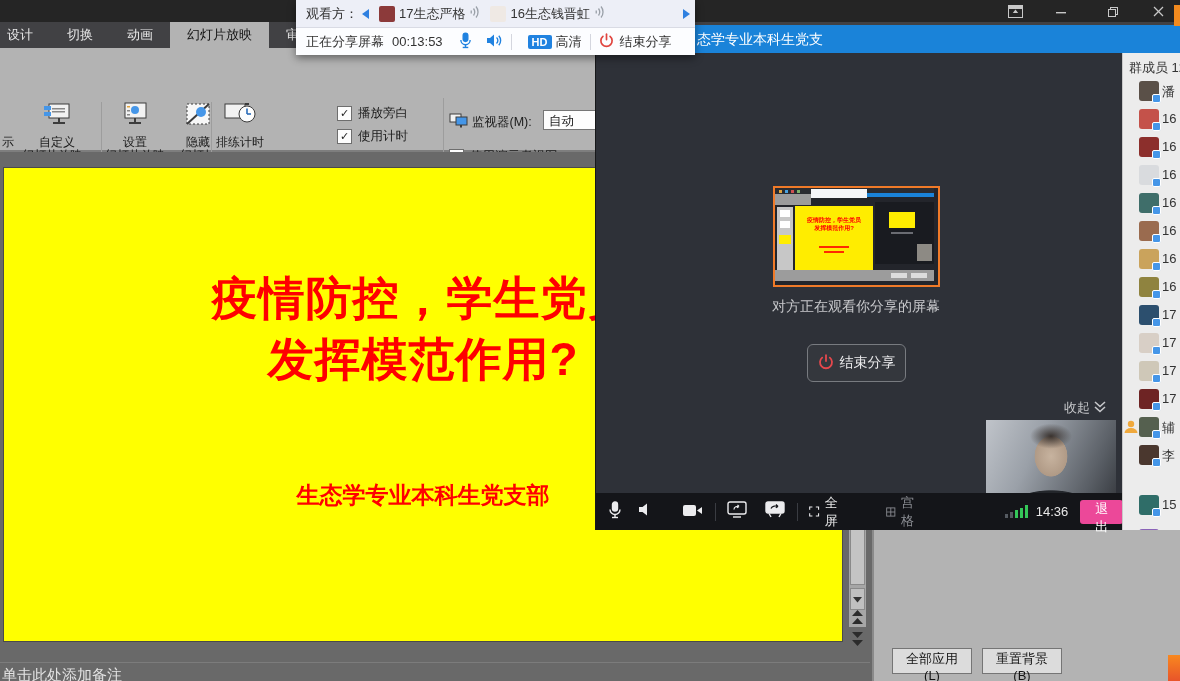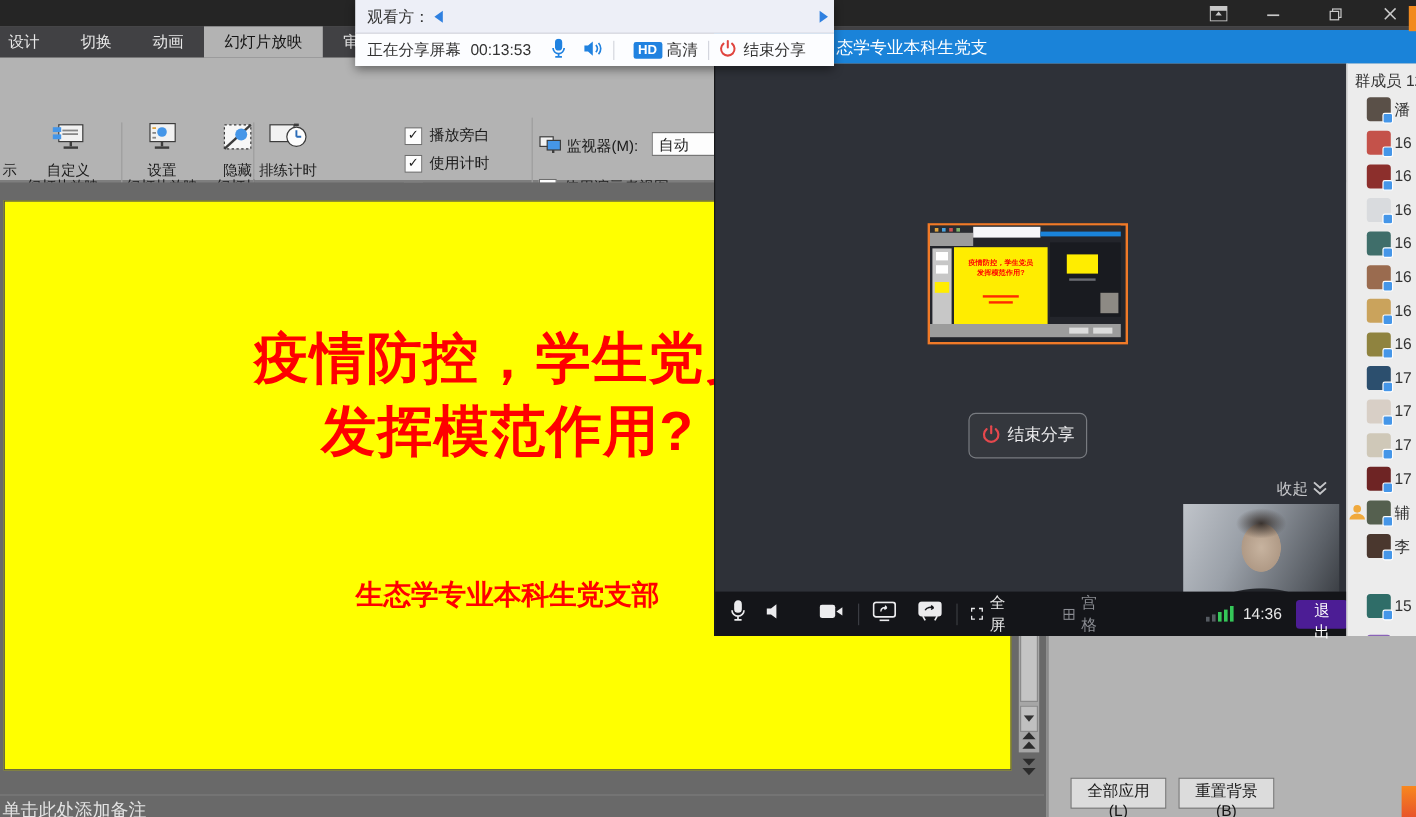--- a/index.html
+++ b/index.html
@@ -61,21 +61,21 @@
   .webcam{position:absolute;left:390px;top:367px;width:130px;height:101px;overflow:hidden;
     background:
       radial-gradient(ellipse 30px 18px at 50% 16%, #3a332f 0%, rgba(58,51,47,0) 70%),
       radial-gradient(ellipse 26px 32px at 50% 36%, #c7b39f 0%, #b09a86 62%, rgba(0,0,0,0) 64%),
       radial-gradient(ellipse 72px 42px at 50% 100%, #23262b 0%, #23262b 72%, rgba(0,0,0,0) 74%),
       linear-gradient(115deg,#c0c4ca 0%,#9aa0a8 35%,#5a5f66 75%,#2f3237 100%);}
   .webcam-name{position:absolute;left:0;bottom:6px;width:100%;text-align:center;color:#fff;font-size:14px;text-shadow:0 1px 2px #000;}
   .sp-toolbar{position:absolute;left:0;top:440px;width:527px;height:37px;background:#141519;display:flex;align-items:center;}
   .tb-div{width:1px;height:18px;background:#3a3c42;}
   .tb-label{color:#e8e8e8;font-size:13px;}
-  .exitbtn{background:#4c1d95;color:#fff;border:none;border-radius:3px;font-size:13px;height:24px;padding:0 12px;font-family:inherit;}
+  .exitbtn{background:#ec4899;color:#fff;border:none;border-radius:3px;font-size:13px;height:24px;padding:0 12px;font-family:inherit;}
   .members{position:absolute;left:527px;top:28px;width:58px;height:477px;background:#ececec;border-left:1px solid #c9c9c9;box-sizing:border-box;overflow:hidden;}
   .mem-header{position:absolute;left:6px;top:6px;font-size:13px;color:#333;white-space:nowrap;}
   .mrow{position:absolute;left:0;width:58px;height:24px;}
   .mavatar{position:absolute;left:16px;top:2px;width:20px;height:20px;border-radius:3px;}
   .mbadge{position:absolute;left:13px;top:13px;width:9px;height:9px;background:#4596e8;border:1px solid #fff;border-radius:2px;box-sizing:border-box;}
   .mlabel{position:absolute;left:39px;top:4px;font-size:13px;color:#333;white-space:nowrap;}
 
   .orange{z-index:40;}
   .mini{position:absolute;}
 </style>
@@ -293,20 +293,21 @@
           <span class="mini" style="left:14px;top:10px;width:26px;height:16px;background:#ffed00;"></span>
           <span class="mini" style="left:16px;top:30px;width:22px;height:2px;background:#6a6c72;"></span>
           <span class="mini" style="left:42px;top:42px;width:15px;height:17px;background:#8d8a84;"></span>
         </div>
         <div class="mini" style="left:0;top:82px;width:159px;height:11px;background:#9c9c9c;">
           <span class="mini" style="left:116px;top:3px;width:16px;height:5px;background:#dcdcdc;"></span>
           <span class="mini" style="left:136px;top:3px;width:16px;height:5px;background:#dcdcdc;"></span>
         </div>
       </div>
 
+      <div class="caption">对方正在观看你分享的屏幕</div>
 
       <div class="stopbtn">
         <span>
           <svg width="16" height="16" viewBox="0 0 16 16" fill="none" stroke="#e5484d" stroke-width="1.8" stroke-linecap="round">
               <path d="M4.2 3.6 A6 6 0 1 0 11.8 3.6"></path>
               <line x1="8" y1="1.2" x2="8" y2="7"></line>
             </svg>
         </span>
         <span>结束分享</span>
       </div>
@@ -495,20 +496,40 @@
             <span class="mlabel">18</span>
           </div>
         </div>
     </div>
   </div>
 
   <div class="abs share-bar">
     <div class="sb-row1">
       <span style="margin-left:10px;">观看方：</span>
       <span class="tri left" style="margin-left:4px;"></span>
+      <span id="viewer-list" style="display:flex;align-items:center;">
+          <span class="viewer">
+            <span class="v-avatar" style="background:#8c3a3a;"></span>
+            <span>17生态严格</span>
+            <span><svg width="11" height="12" viewBox="0 0 11 12" fill="none" stroke="#9aa0a8" stroke-width="1.3">
+                <path d="M2 7.5 a3.5 3.5 0 0 0 0 -3"></path>
+                <path d="M4.5 9.5 a6 6 0 0 0 0 -7"></path>
+                <path d="M7 11.5 a8.5 8.5 0 0 0 0 -11"></path>
+              </svg></span>
+          </span>
+          <span class="viewer">
+            <span class="v-avatar" style="background:#efe9e4;"></span>
+            <span>16生态钱晋虹</span>
+            <span><svg width="11" height="12" viewBox="0 0 11 12" fill="none" stroke="#9aa0a8" stroke-width="1.3">
+                <path d="M2 7.5 a3.5 3.5 0 0 0 0 -3"></path>
+                <path d="M4.5 9.5 a6 6 0 0 0 0 -7"></path>
+                <path d="M7 11.5 a8.5 8.5 0 0 0 0 -11"></path>
+              </svg></span>
+          </span>
+        </span>
       <span class="tri right" style="position:absolute;right:5px;"></span>
     </div>
     <div class="sb-row2">
       <span style="margin-left:10px;">正在分享屏幕</span>
       <span style="margin-left:8px;">00:13:53</span>
       <span style="margin-left:16px;">
         <svg width="13" height="17" viewBox="0 0 14 18" fill="none" stroke="#2082e0" stroke-width="1.5">
             <rect x="4.5" y="1" width="5" height="9" rx="2.5" fill="#2082e0"></rect>
             <path d="M2 8.5 a5 5 0 0 0 10 0"></path>
             <line x1="7" y1="13.5" x2="7" y2="16.5"></line>

